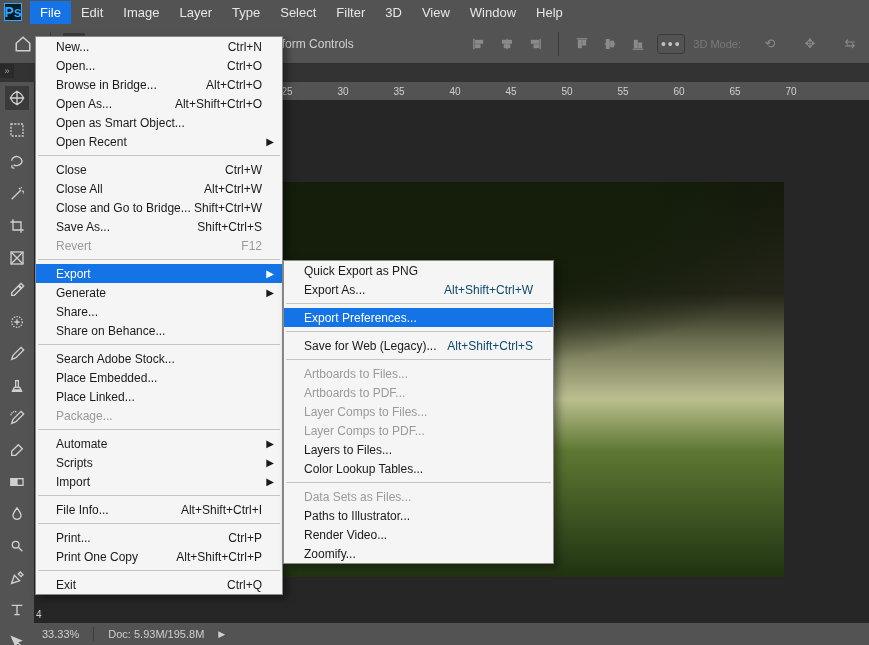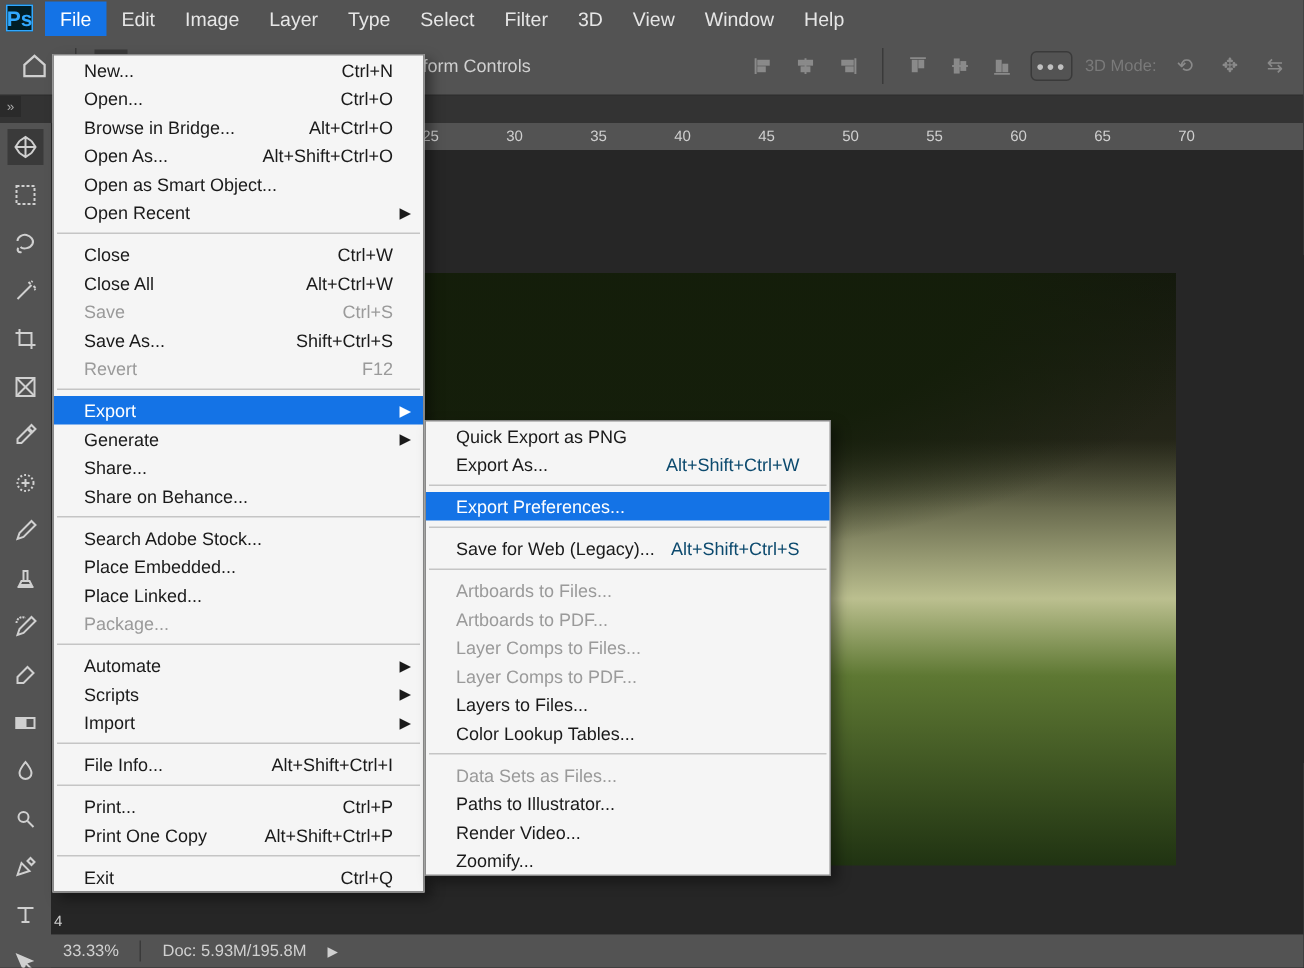--- a/index.html
+++ b/index.html
@@ -10,38 +10,38 @@
   .menu-item.active { background:#1473e6; color:#ffffff; }
   .optionsbar { height:40px; background:#535353; display:flex; align-items:center; padding:0 8px; gap:8px; border-bottom:1px solid #2f2f2f;}
   .home-icon { width:30px; height:30px; display:flex; align-items:center; justify-content:center; color:#d0d0d0; }
   .opt-sep { width:1px; height:24px; background:#3a3a3a; margin:0 4px;}
   .checkbox { display:flex; align-items:center; color:#d0d0d0; font-size:12px; gap:4px;}
   .cb-box { width:12px; height:12px; border:1px solid #8a8a8a; background:#3a3a3a;}
   .opt-spacer { flex:1; }
   .opt-iconset { display:flex; gap:6px; align-items:center;}
   .opt-icon { width:22px; height:22px; display:flex; align-items:center; justify-content:center; color:#8a8a8a; font-size:13px;}
   .ellipsis { width:28px; height:20px; border:1px solid #3a3a3a; border-radius:4px; display:flex; align-items:center; justify-content:center; color:#c0c0c0; font-size:14px; letter-spacing:2px;}
-  .mode3d { color:#7a7a7a; font-size:11px; display:flex; align-items:center; gap:8px;}
+  .mode3d { color:#7a7a7a; font-size:11px; display:flex; align-items:center; gap:18px;}
   .workspace { position:absolute; left:0; top:64px; right:0; bottom:0; background:#333333;}
   .panel-expand { width:14px; height:14px; background:#2a2a2a; color:#aaa; font-size:9px; display:flex; align-items:center; justify-content:center; position:absolute; left:0; top:0;}
   .toolbar { position:absolute; left:0; top:18px; width:34px; background:#535353; display:flex; flex-direction:column; align-items:center; padding:4px 0; gap:8px;}
   .tool { width:24px; height:24px; display:flex; align-items:center; justify-content:center; color:#d0d0d0; font-size:14px; position:relative;}
   .tool.selected { background:#3a3a3a; }
   .canvas-area { position:absolute; left:34px; top:18px; right:0; bottom:22px; background:#262626; }
   .ruler-h { position:absolute; left:18px; right:0; top:0; height:18px; background:#535353; color:#d0d0d0; font-size:10px; display:flex; align-items:center; padding-left:220px; gap:26px; overflow:hidden;}
   .ruler-h span { min-width:30px; text-align:center;}
   .canvas { position:absolute; left:50px; top:100px; width:700px; height:395px; background:linear-gradient(to bottom,#2b2b1d 0%,#2b2b1d 28%,#bbbf8f 55%,#5e7833 68%,#203312 100%); overflow:hidden;}
   .sun { position:absolute; left:300px; top:110px; width:50px; height:50px; background:#fff9d8; border-radius:50%; filter:blur(8px);}
   .tree-canopy { position:absolute; left:-40px; top:-30px; right:-40px; height:220px; background:radial-gradient(ellipse at 50% 20%,rgba(20,30,10,0.95) 40%,rgba(20,30,10,0) 70%),linear-gradient(to bottom,rgba(15,20,10,0.98),rgba(15,20,10,0) 85%);}
   .statusbar { position:absolute; left:34px; right:0; bottom:0; height:22px; background:#535353; color:#d0d0d0; font-size:11px; display:flex; align-items:center; padding:0 8px; gap:14px;}
   .statusbar .tab-indicator { position:absolute; top:-14px; left:2px; font-size:10px; color:#d0d0d0;}
   .status-sep { width:1px; height:14px; background:#3a3a3a;}
   .dropdown { position:absolute; background:#f5f5f5; border:1px solid #8a8a8a; box-shadow:4px 4px 8px rgba(0,0,0,0.4); z-index:100;}
   .dropdown-file { left:35px; top:36px; width:248px; }
-  .dropdown-export { left:283px; top:280px; width:271px;}
+  .dropdown-export { left:283px; top:260px; width:271px;}
   .dd-row { display:flex; align-items:center; height:19px; padding:0 20px 0 20px; font-size:12px; color:#1a1a1a; cursor:default; position:relative;}
   .dd-row.highlight { background:#1473e6; color:#ffffff;}
   .dd-row.disabled { color:#9a9a9a;}
   .dd-row .lbl { flex:1;}
   .dd-row .acc { font-size:12px; color:#1a1a1a;}
   .dropdown-export .dd-row .acc { color:#0c4a6e;}
   .dd-row.disabled .acc { color:#9a9a9a;}
   .dd-sep { height:1px; background:#c5c5c5; margin:4px 2px;}
   .sub-arrow { position:absolute; right:8px; font-size:10px;}
   .dd-row.highlight .sub-arrow { color:#ffffff;}
@@ -297,23 +297,23 @@
     </div>
     <div class="dd-sep"></div>
     <div class="dd-row">
       <span class="lbl">Close</span>
       <span class="acc">Ctrl+W</span>
     </div>
     <div class="dd-row">
       <span class="lbl">Close All</span>
       <span class="acc">Alt+Ctrl+W</span>
     </div>
-    <div class="dd-row disabled">
-      <span class="lbl">Save</span>
-      <span class="acc">Ctrl+S</span>
+    <div class="dd-row">
+      <span class="lbl">Close and Go to Bridge...</span>
+      <span class="acc">Shift+Ctrl+W</span>
     </div>
     <div class="dd-row">
       <span class="lbl">Save As...</span>
       <span class="acc">Shift+Ctrl+S</span>
     </div>
     <div class="dd-row disabled">
       <span class="lbl">Revert</span>
       <span class="acc">F12</span>
     </div>
     <div class="dd-sep"></div>

